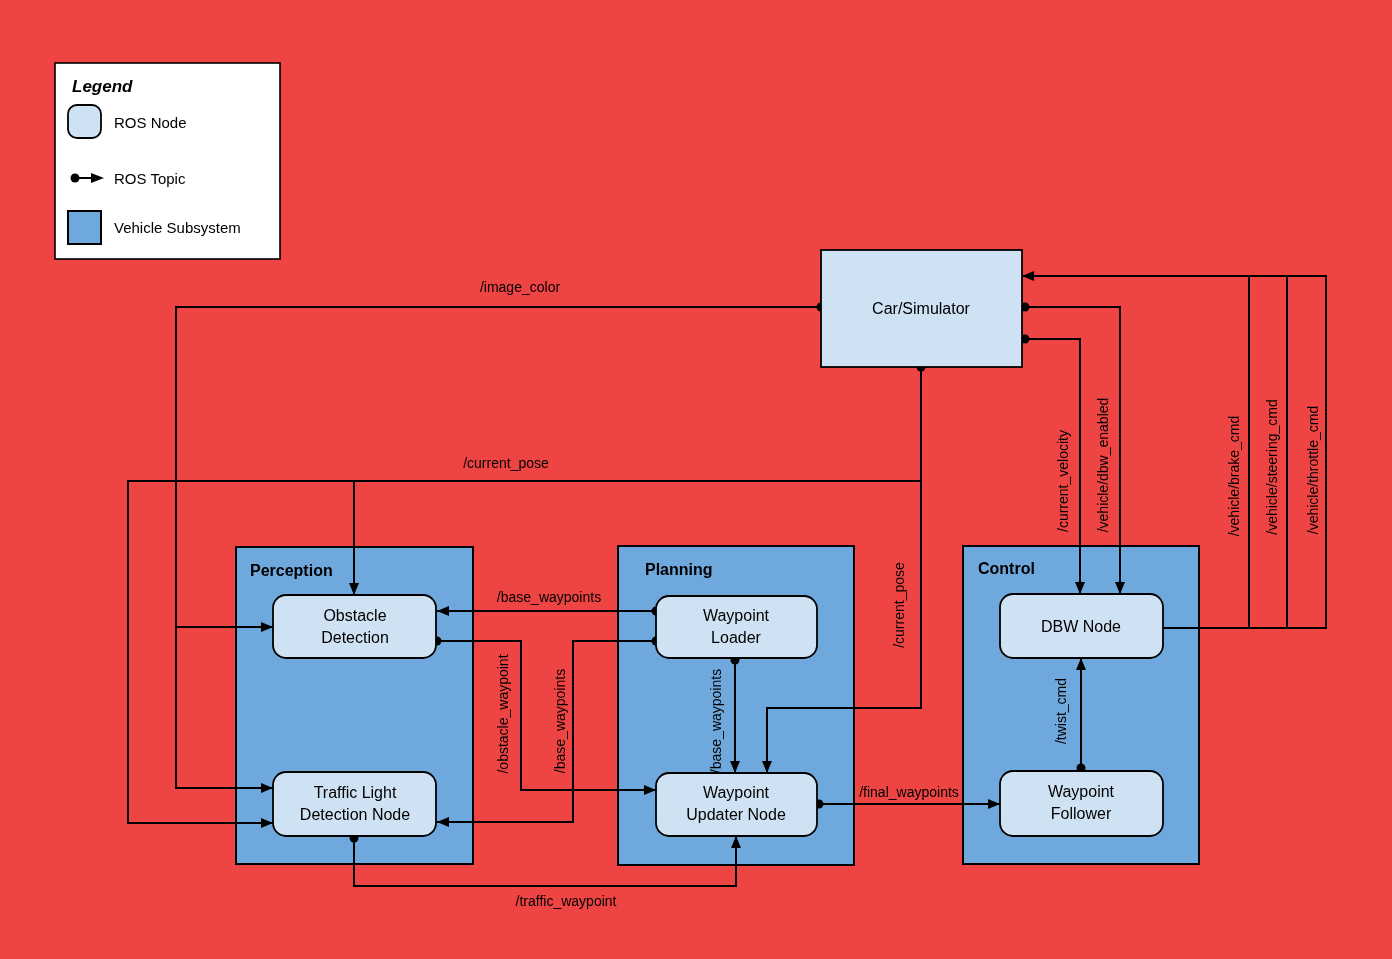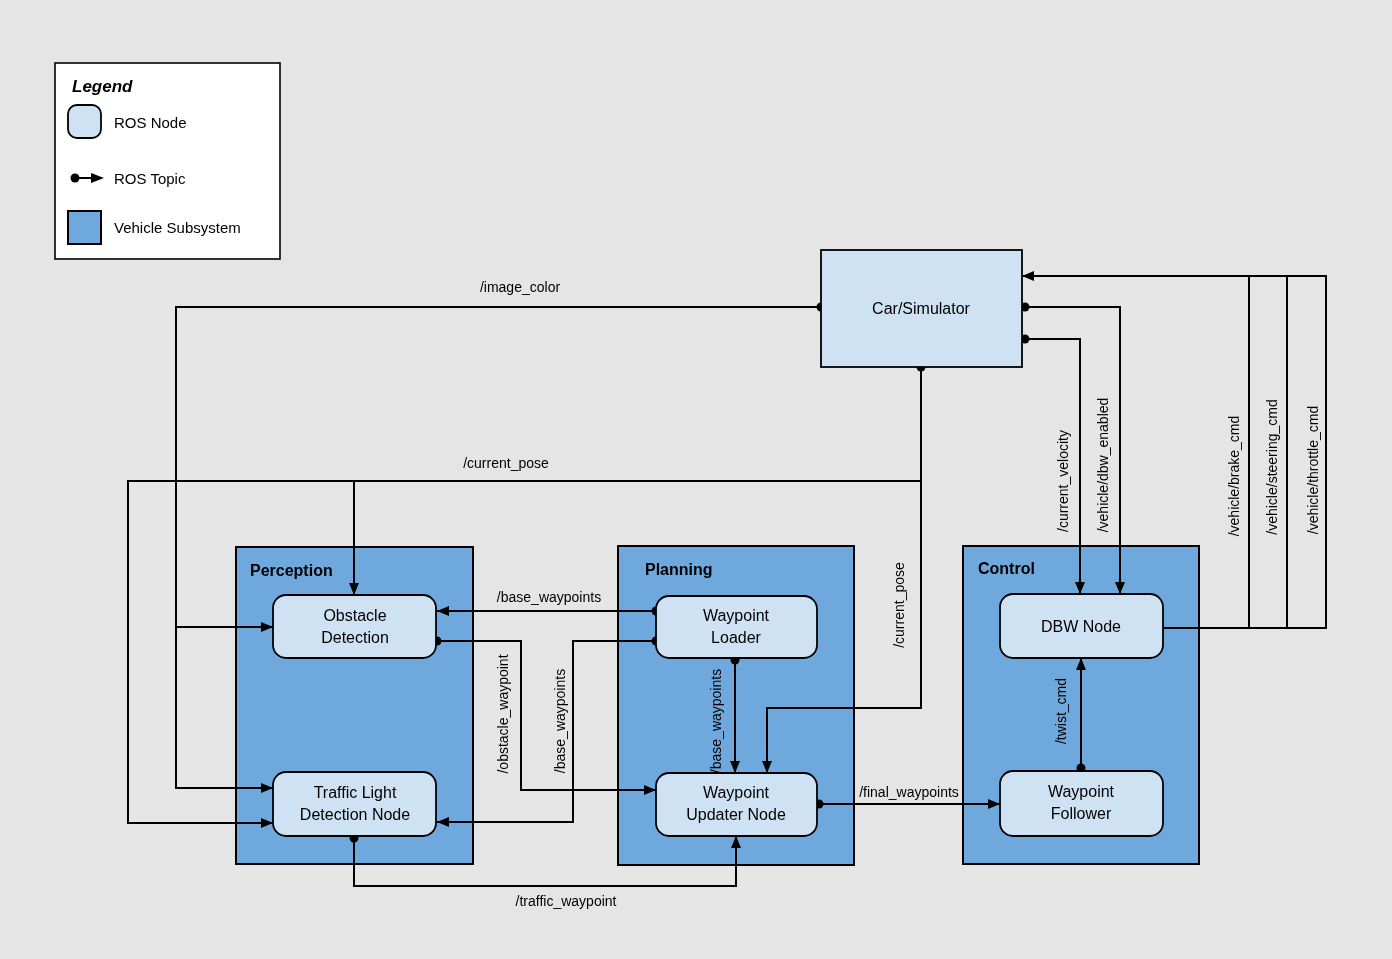--- a/index.html
+++ b/index.html
@@ -1,17 +1,17 @@
 <!DOCTYPE html>
 <html style="--ros-node-fill: #cfe2f3; --vehicle-subsystem-fill: #6fa8dc; --connector: #000000; --border: #000000; --background: #ffffff;"><head>
 <meta charset="utf-8">
 <style>
   html,body{margin:0;padding:0;background:#ffffff;}
   .canvas{
-    width:1392px;height:959px;background:#e5e5e5;position:relative;
+    width:1392px;height:959px;background:#ef4444;position:relative;
     font-family:"Liberation Sans",sans-serif;
   }
   svg{display:block;}
   text{fill:#000;font-family:"Liberation Sans",sans-serif;}
   .subsystem{fill:var(--vehicle-subsystem-fill,#6fa8dc);stroke:#000;stroke-width:2;}
   .node{fill:var(--ros-node-fill,#cfe2f3);stroke:#000;stroke-width:1.8;}
   .legend-box{fill:#fff;stroke:#000;stroke-width:1.6;}
   .edge{fill:none;stroke:#000;stroke-width:2;stroke-linejoin:miter;}
   .dot{fill:#000;}
   .arrowhead{fill:#000;}

